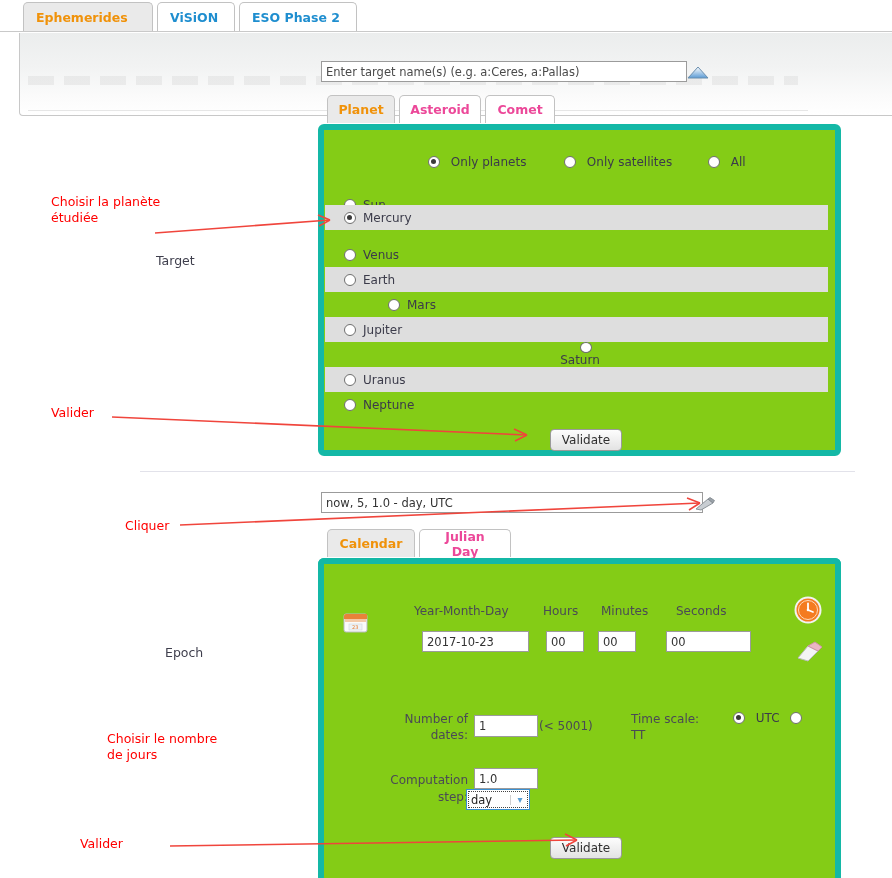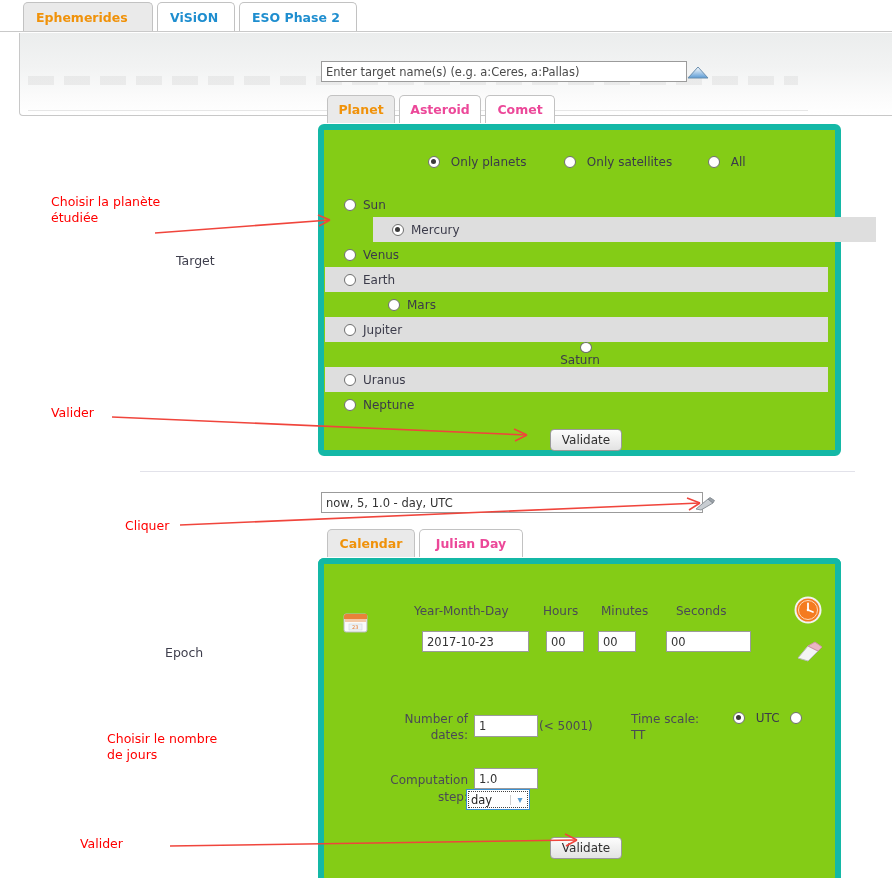--- a/index.html
+++ b/index.html
@@ -171,21 +171,21 @@
   </div>
   <div class="abs" style="left:384px;top:25px;">
     <span class="rad"></span>
     <span class="rlbl">All</span>
   </div>
 
   <div class="prow" style="top:62px;">
     <span class="rad"></span>
     <span class="rlbl">Sun</span>
     </div>
-  <div class="prow alt" style="top:87px;margin-left:48px;">
+  <div class="prow alt" style="top:75px;">
     <span class="rad on"></span>
     <span class="rlbl">Mercury</span>
     </div>
   <div class="prow" style="top:112px;">
     <span class="rad"></span>
     <span class="rlbl">Venus</span>
     </div>
   <div class="prow alt" style="top:137px;">
     <span class="rad"></span>
     <span class="rlbl">Earth</span>
@@ -209,37 +209,37 @@
   <div class="prow" style="top:262px;">
     <span class="rad"></span>
     <span class="rlbl">Neptune</span>
     </div>
 
   <div class="btn" style="left:226px;top:299px;width:72px;height:22px;">
     <span>Validate</span>
   </div>
 </div>
 
-<div class="sideword" style="left:176px;top:253px;">Target</div>
+<div class="sideword" style="left:156px;top:253px;">Target</div>
 
 <div class="sep" style="left:140px;top:471px;width:715px;"></div>
 
 <input id="epochinput" class="txtin abs" style="left: 313px; top: 492px; width: 382px; height: 21px;" type="text" value="now, 5, 1.0 - day, UTC">
 
 <div class="abs" style="left:694px;top:496px;">
   <svg width="22" height="16" viewBox="0 0 22 16">
     <path d="M2 13 L14 3 L19 7 L7 14 Z" fill="#c8cdd2" stroke="#8d949a" stroke-width="1"></path>
     <path d="M14 3 L19 7 L20.5 4.5 L16 1.5 Z" fill="#9aa2a9" stroke="#7d848a" stroke-width="0.8"></path>
   </svg>
 </div>
 
 <div class="itab sel" style="left:327px;top:529px;width:88px;">
   <span>Calendar</span>
 </div>
-<div class="itab" style="left:419px;top:529px;width:104px;text-align:center;">
+<div class="itab" style="left:419px;top:529px;width:92px;text-align:center;">
   <span>Julian Day</span>
 </div>
 
 <div class="cbox" style="left:318px;top:558px;width:523px;height:320px;border-bottom:none;border-radius:6px 6px 0 0;">
 
   <div class="abs" style="left:18px;top:46px;">
     <svg width="28" height="26" viewBox="0 0 28 26">
       <rect x="2" y="4" width="23" height="18" rx="2" fill="#fafafa" stroke="#b9bcc0" stroke-width="1"></rect>
       <path d="M2 6 a2 2 0 0 1 2 -2 h21 v5 h-23 Z" fill="#e8823a"></path>
       <rect x="3" y="9" width="21" height="3" fill="#f3c9a8"></rect>

